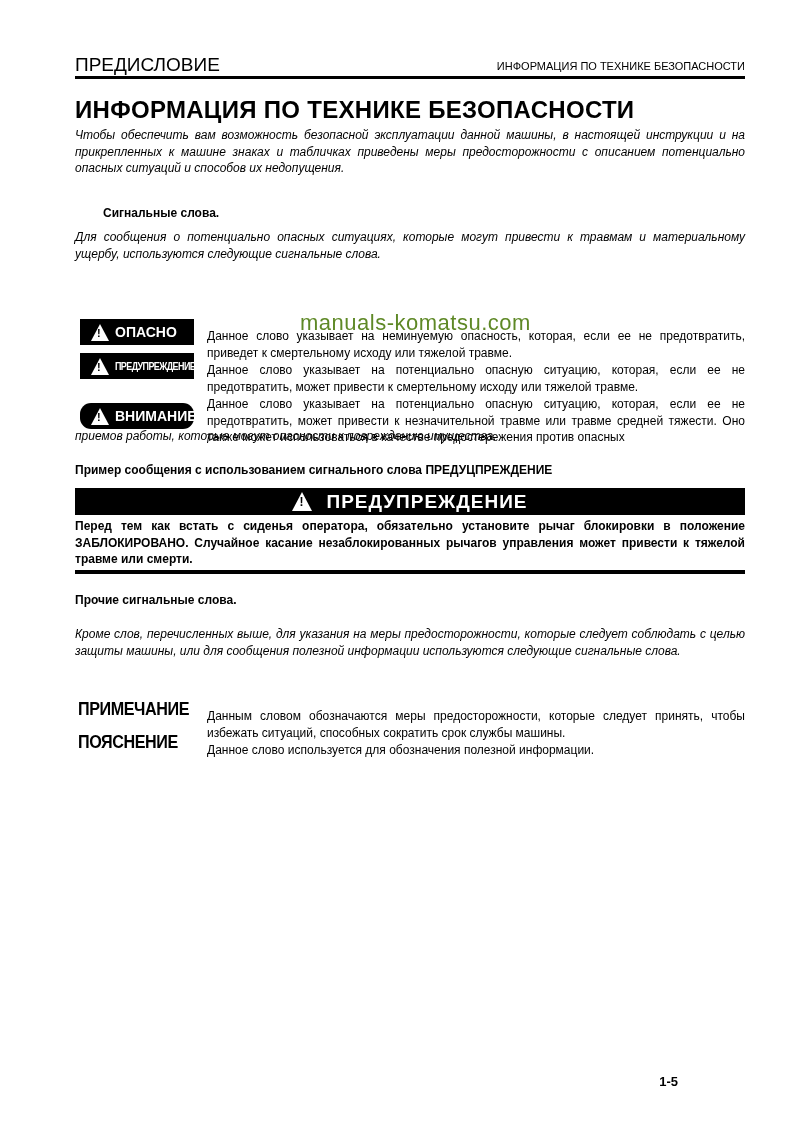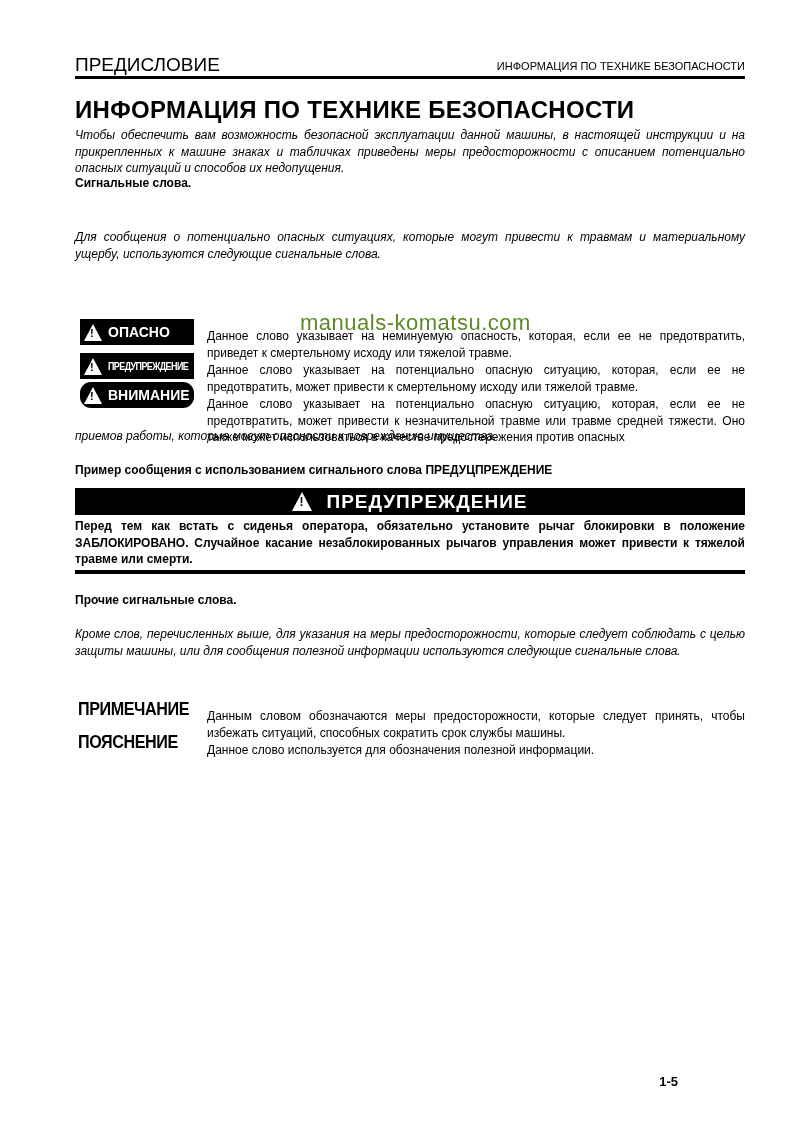--- a/index.html
+++ b/index.html
@@ -7,21 +7,21 @@
          font-family: "Liberation Sans", sans-serif; color: #000; }
   .page { position: absolute; left: 0; top: 0; width: 726px; height: 1123px; }
   .hdr { position: absolute; left: 75px; top: 52px; width: 670px; height: 24px; border-bottom: 3px solid #000; }
   .hdr-left { position: absolute; left: 0; top: 2px; font-size: 19px; letter-spacing: 0px; }
   .hdr-right { position: absolute; right: 0; top: 8px; font-size: 11px; }
   .title { position: absolute; left: 75px; top: 96px; font-size: 24px; font-weight: bold; letter-spacing: 0.3px; }
   .para { position: absolute; left: 75px; width: 670px; font-size: 12px; line-height: 16.5px; text-align: justify; font-style: italic; }
   .para p { margin: 0; }
   .sub { position: absolute; left: 75px; font-size: 12px; font-weight: bold; }
   .badge { position: absolute; left: 80px; width: 114px; height: 26px; background: #000; color: #fff;
-           display: flex; align-items: center; box-sizing: border-box; padding-left: 4px; }
+           display: flex; align-items: center; box-sizing: border-box; padding-left: 11px; }
   .badge .tri { width: 0; height: 0; border-left: 9px solid transparent; border-right: 9px solid transparent;
                 border-bottom: 17px solid #fff; position: relative; margin-right: 6px; flex: none; }
   .badge .tri::after { content: "!"; position: absolute; left: -3px; top: 3px; color: #000; font-size: 11px; font-weight: bold; line-height: 12px; }
   .badge .lbl { font-weight: bold; font-size: 14px; white-space: nowrap; }
   .badge .lbl.small { font-size: 9px; letter-spacing: -0.6px; transform: scaleY(1.3); }
   .sigtext { position: absolute; left: 207px; width: 538px; font-size: 12px; line-height: 16.5px; text-align: justify; margin-top: 16px; }
   .watermark { position: absolute; left: 300px; top: 310px; font-size: 22px; color: #4d7c0f; letter-spacing: 0.5px; opacity: 0.9; }
   .warnbar { position: absolute; left: 75px; top: 488px; width: 670px; height: 27px; background: #000; color: #fff;
              display: flex; align-items: center; justify-content: center; }
   .warnbar .tri { width: 0; height: 0; border-left: 10px solid transparent; border-right: 10px solid transparent;
@@ -40,35 +40,35 @@
 
   <div class="hdr">
     <span class="hdr-left">ПРЕДИСЛОВИЕ</span>
     <span class="hdr-right">ИНФОРМАЦИЯ ПО ТЕХНИКЕ БЕЗОПАСНОСТИ</span>
   </div>
 
   <div class="title">ИНФОРМАЦИЯ ПО ТЕХНИКЕ БЕЗОПАСНОСТИ</div>
 
   <div class="para" style="top:127px;">Чтобы обеспечить вам возможность безопасной эксплуатации данной машины, в настоящей инструкции и на прикрепленных к машине знаках и табличках приведены меры предосторожности с описанием потенциально опасных ситуаций и способов их недопущения.</div>
 
-  <div class="sub" style="top:176px;">Сигнальные слова.</div>
+  <div class="sub" style="top:206px;margin-left:28px;">Сигнальные слова.</div>
 
   <div class="para" style="top:229px;">
     <p>Для сообщения о потенциально опасных ситуациях, которые могут привести к травмам и материальному ущербу, используются следующие сигнальные слова.</p>
   </div>
 
   <div class="badge" style="top:319px;">
     <span class="tri"></span>
     <span class="lbl">ОПАСНО</span>
   </div>
   <div class="badge" style="top:353px;">
     <span class="tri"></span>
     <span class="lbl small">ПРЕДУПРЕЖДЕНИЕ</span>
   </div>
-  <div class="badge" style="top:382px;border-radius:11px;">
+  <div class="badge" style="top:403px;border-radius:11px;">
     <span class="tri"></span>
     <span class="lbl">ВНИМАНИЕ</span>
   </div>
 
   <div class="sigtext" style="top:312px;">Данное слово указывает на неминуемую опасность, которая, если ее не предотвратить, приведет к смертельному исходу или тяжелой травме.</div>
   <div class="sigtext" style="top:346px;">Данное слово указывает на потенциально опасную ситуацию, которая, если ее не предотвратить, может привести к смертельному исходу или тяжелой травме.</div>
   <div class="sigtext" style="top:380px;">Данное слово указывает на потенциально опасную ситуацию, которая, если ее не предотвратить, может привести к незначительной травме или травме средней тяжести. Оно также может использоваться в качестве предостережения против опасных</div>
   <div class="para" style="top:428px;">приемов работы, которые могут опасности к повреждению имущества.</div>
 
   <div class="watermark">manuals-komatsu.com</div>

